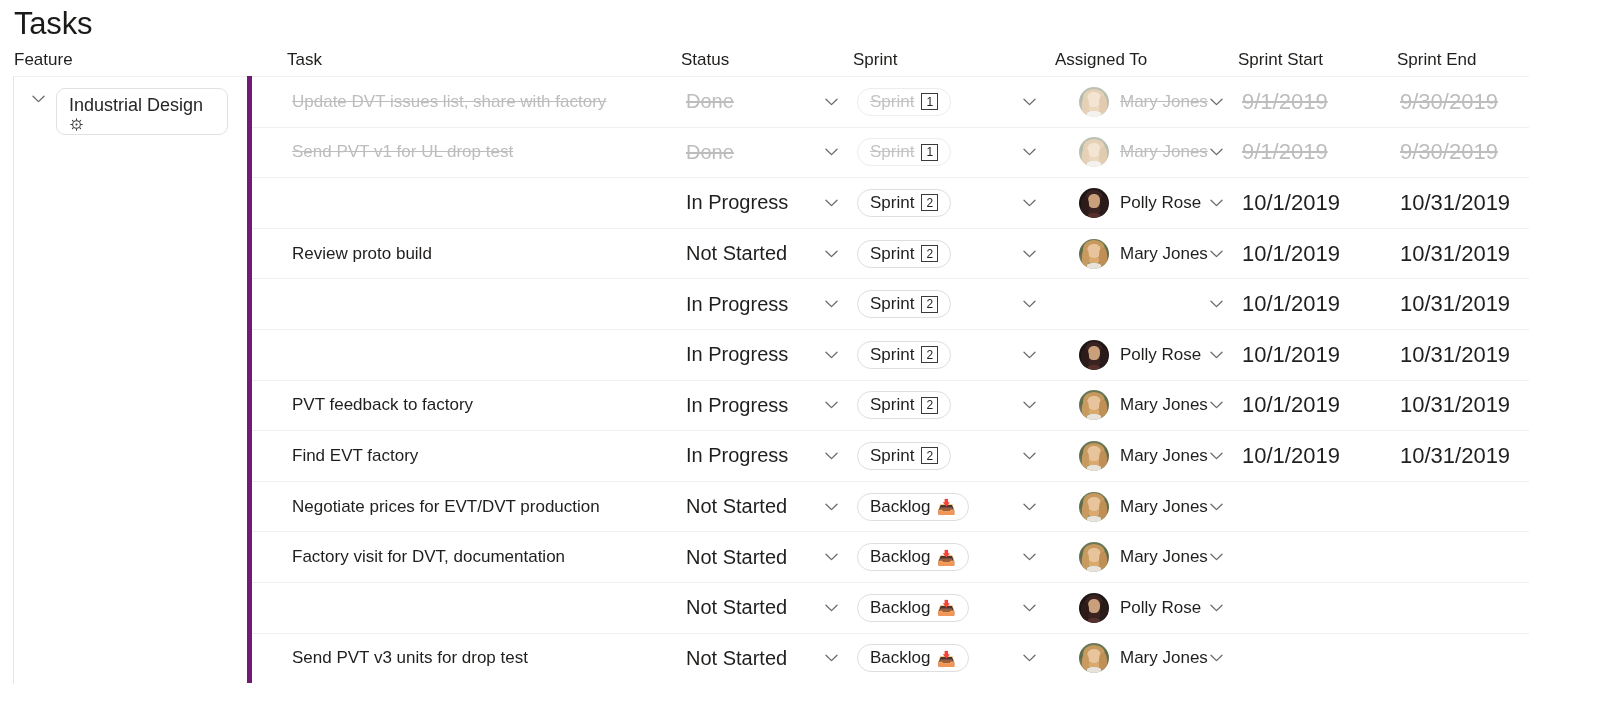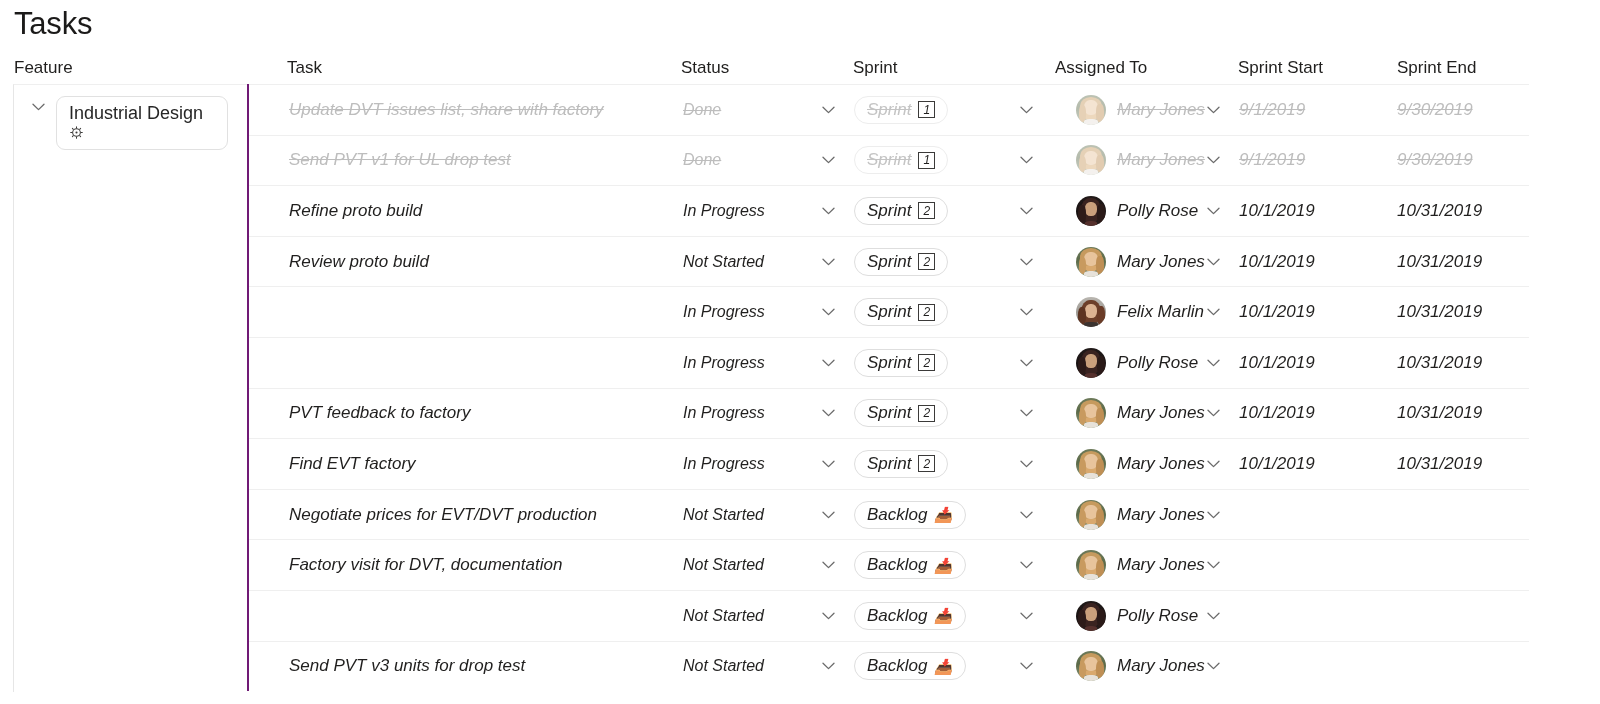--- a/index.html
+++ b/index.html
@@ -19,21 +19,21 @@
     color: #1b1a19;
     margin: 0;
     padding: 4px 0 0 14px;
     line-height: 40px;
   }
 
   
   .header-row {
     position: relative;
     height: 32px;
-    margin-top: 8px;
+    margin-top: 0;
   }
   .col-head {
     position: absolute;
     top: 0;
     font-size: 17px;
     font-weight: 400;
     color: #201f1e;
     line-height: 32px;
     white-space: nowrap;
   }
@@ -64,43 +64,42 @@
     flex: none;
     display: flex; align-items: center; justify-content: center;
     cursor: pointer;
   }
   .feature-pill {
     margin-left: 8px;
     min-width: 172px;
     border: 1px solid #e1e1e1;
     border-radius: 9px;
     background: #ffffff;
-    padding: 5px 10px 9px 12px;
+    padding: 5px 10px 2px 12px;
     cursor: pointer;
   }
   .feature-pill-label {
     font-size: 18px;
     color: #262626;
     line-height: 22px;
     white-space: nowrap;
   }
   .feature-pill-icon {
     margin-top: 1px;
     line-height: 14px;
     height: 15px;
   }
 
   
   .rows {
     position: absolute;
     left: 247px;
     top: 0;
     width: 1282px;
-    border-left: 2px solid #701a75;
-    font-style: italic;
+    border-left: 5px solid #701a75;
   }
   .row {
     position: relative;
     height: 50.6px;
     border-top: 1px solid #efefef;
     display: flex;
     align-items: center;
     background: #ffffff;
   }
   .row:first-child { border-top: 1px solid #efefef; }
@@ -181,22 +180,22 @@
     flex: none;
     margin-right: 11px;
     overflow: hidden;
     position: relative;
   }
   .avatar .face {
     position: absolute; inset: 0;
   }
   .assignee-name { font-size: 17px; color: #201f1e; }
 
-  .date-text { font-size: 17px; }
-  .status-text { font-size: 16px; }
+  .date-text { font-size: 22px; }
+  .status-text { font-size: 20px; }
 </style>
 </head>
 <body>
 
 <h1 id="page-title">Tasks</h1>
 
 <div class="header-row">
   <div class="col-head" style="left:14px">Feature</div>
   <div class="col-head" style="left:287px">Task</div>
   <div class="col-head" style="left:681px">Status</div>
@@ -333,23 +332,20 @@
       </span>
     </div>
     <div class="cell c-start">
       <span class="date-text">9/1/2019</span>
     </div>
     <div class="cell c-end">
       <span class="date-text">9/30/2019</span>
     </div>
   </div>
       <div class="row">
-    <div class="cell c-task">
-      <span class="task-text">Refine proto build</span>
-    </div>
     <div class="cell c-status">
       <span class="status-text">In Progress</span>
     </div>
     <div class="cell c-sdrop">
       <span class="chev">
         <svg width="13" height="8" viewBox="0 0 13 8" fill="none" aria-hidden="true">
           <path d="M1 1.2 L6.5 6.6 L12 1.2" stroke="#6b6b6b" stroke-width="1.3" fill="none" stroke-linecap="round" stroke-linejoin="round"></path>
         </svg>
       </span>
     </div>
@@ -463,33 +459,20 @@
         <span class="pill-box">2</span>
       </span>
     </div>
     <div class="cell c-spdrop">
       <span class="chev">
         <svg width="13" height="8" viewBox="0 0 13 8" fill="none" aria-hidden="true">
           <path d="M1 1.2 L6.5 6.6 L12 1.2" stroke="#6b6b6b" stroke-width="1.3" fill="none" stroke-linecap="round" stroke-linejoin="round"></path>
         </svg>
       </span>
     </div>
-    <div class="cell c-assign">
-      <span class="avatar">
-            <span class="face" style="background:linear-gradient(180deg,#b9b6b0 0%,#9c9892 55%,#787470 100%)">
-              <span style="position:absolute;left:18%;top:8%;width:64%;height:80%;border-radius:48% 48% 42% 42%;background:#6d3f2a"></span>
-              <span style="position:absolute;left:31%;top:22%;width:38%;height:46%;border-radius:46%;background:#ddb governments"></span>
-              <span style="position:absolute;left:31%;top:22%;width:38%;height:46%;border-radius:46%;background:#dcb392"></span>
-              <span style="position:absolute;left:7%;top:32%;width:26%;height:60%;border-radius:42%;background:#5d3422"></span>
-              <span style="position:absolute;right:5%;top:30%;width:26%;height:62%;border-radius:42%;background:#6a3b27"></span>
-              <span style="position:absolute;left:28%;bottom:0;width:44%;height:18%;border-radius:40% 40% 0 0;background:#3b3330"></span>
-            </span>
-          </span>
-      <span class="assignee-name">Felix Marlin</span>
-    </div>
     <div class="cell c-asdrop">
       <span class="chev">
         <svg width="13" height="8" viewBox="0 0 13 8" fill="none" aria-hidden="true">
           <path d="M1 1.2 L6.5 6.6 L12 1.2" stroke="#6b6b6b" stroke-width="1.3" fill="none" stroke-linecap="round" stroke-linejoin="round"></path>
         </svg>
       </span>
     </div>
     <div class="cell c-start">
       <span class="date-text">10/1/2019</span>
     </div>

